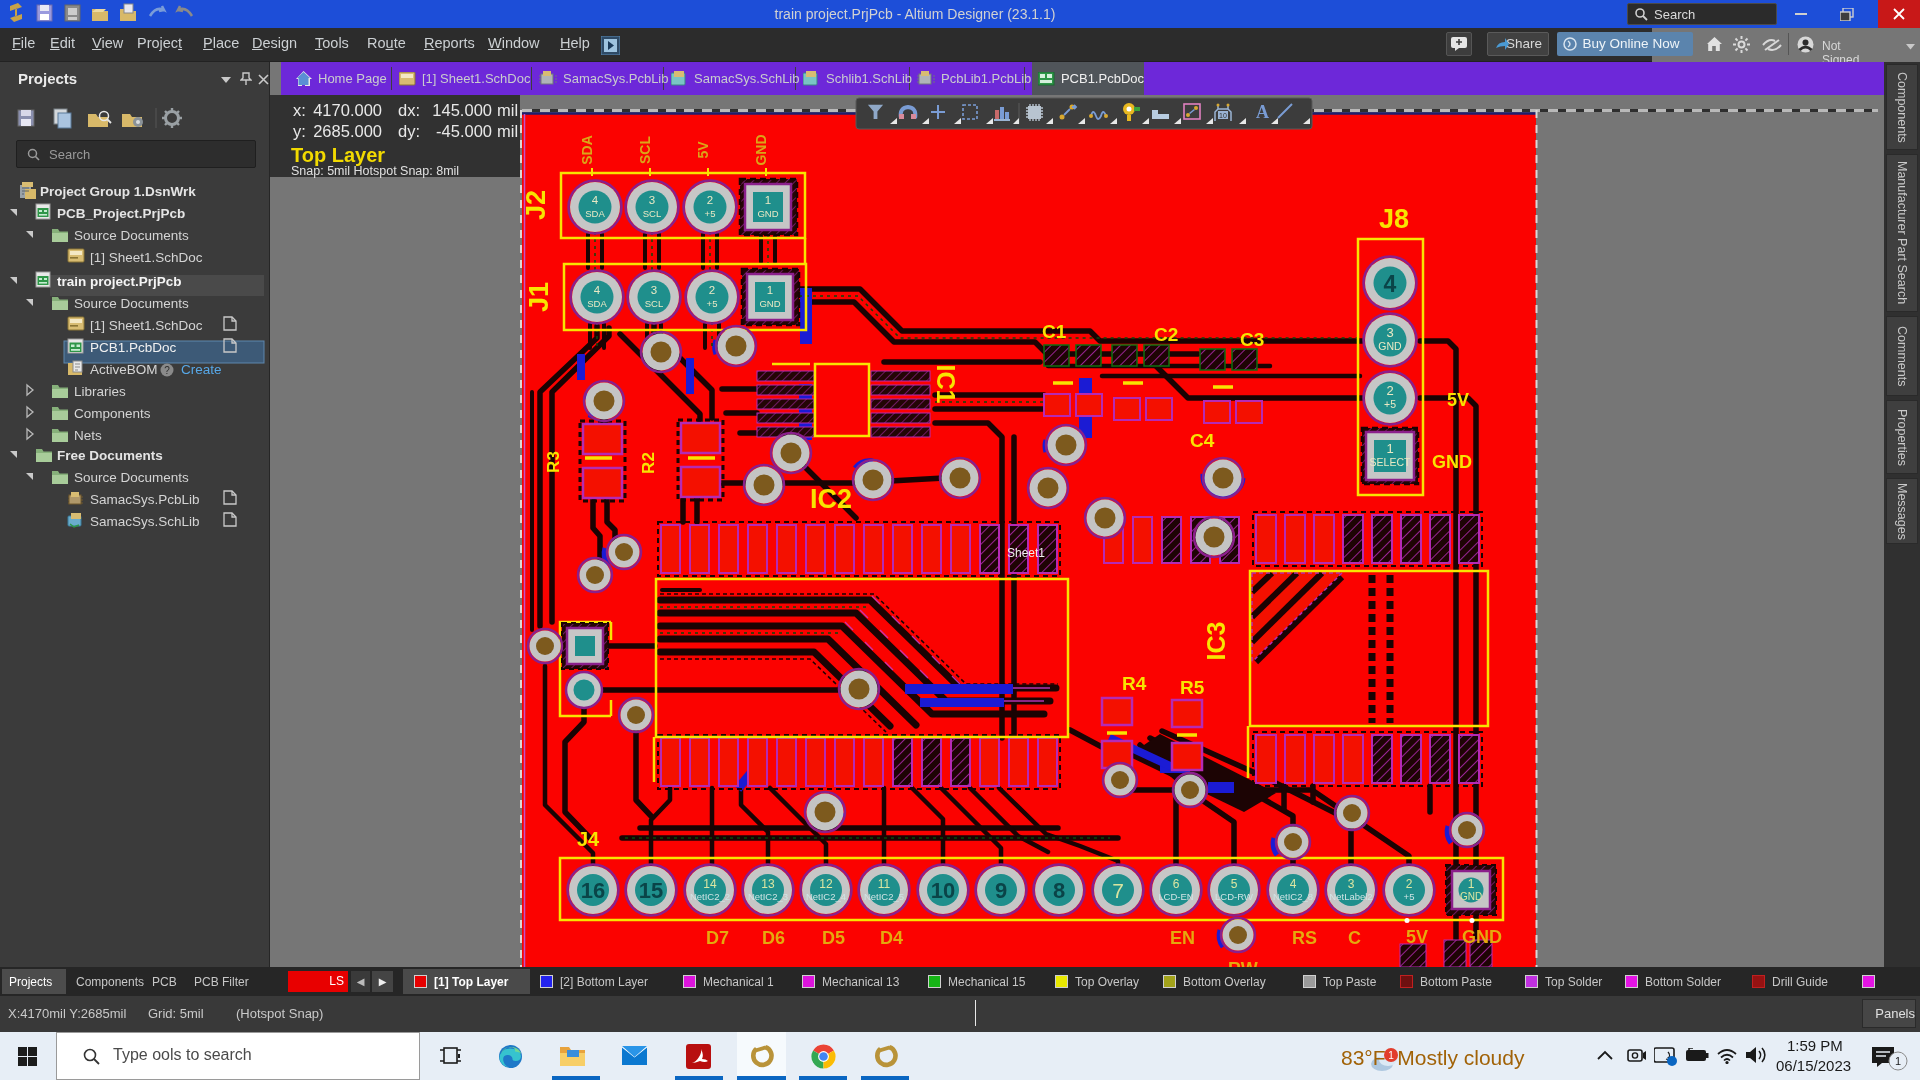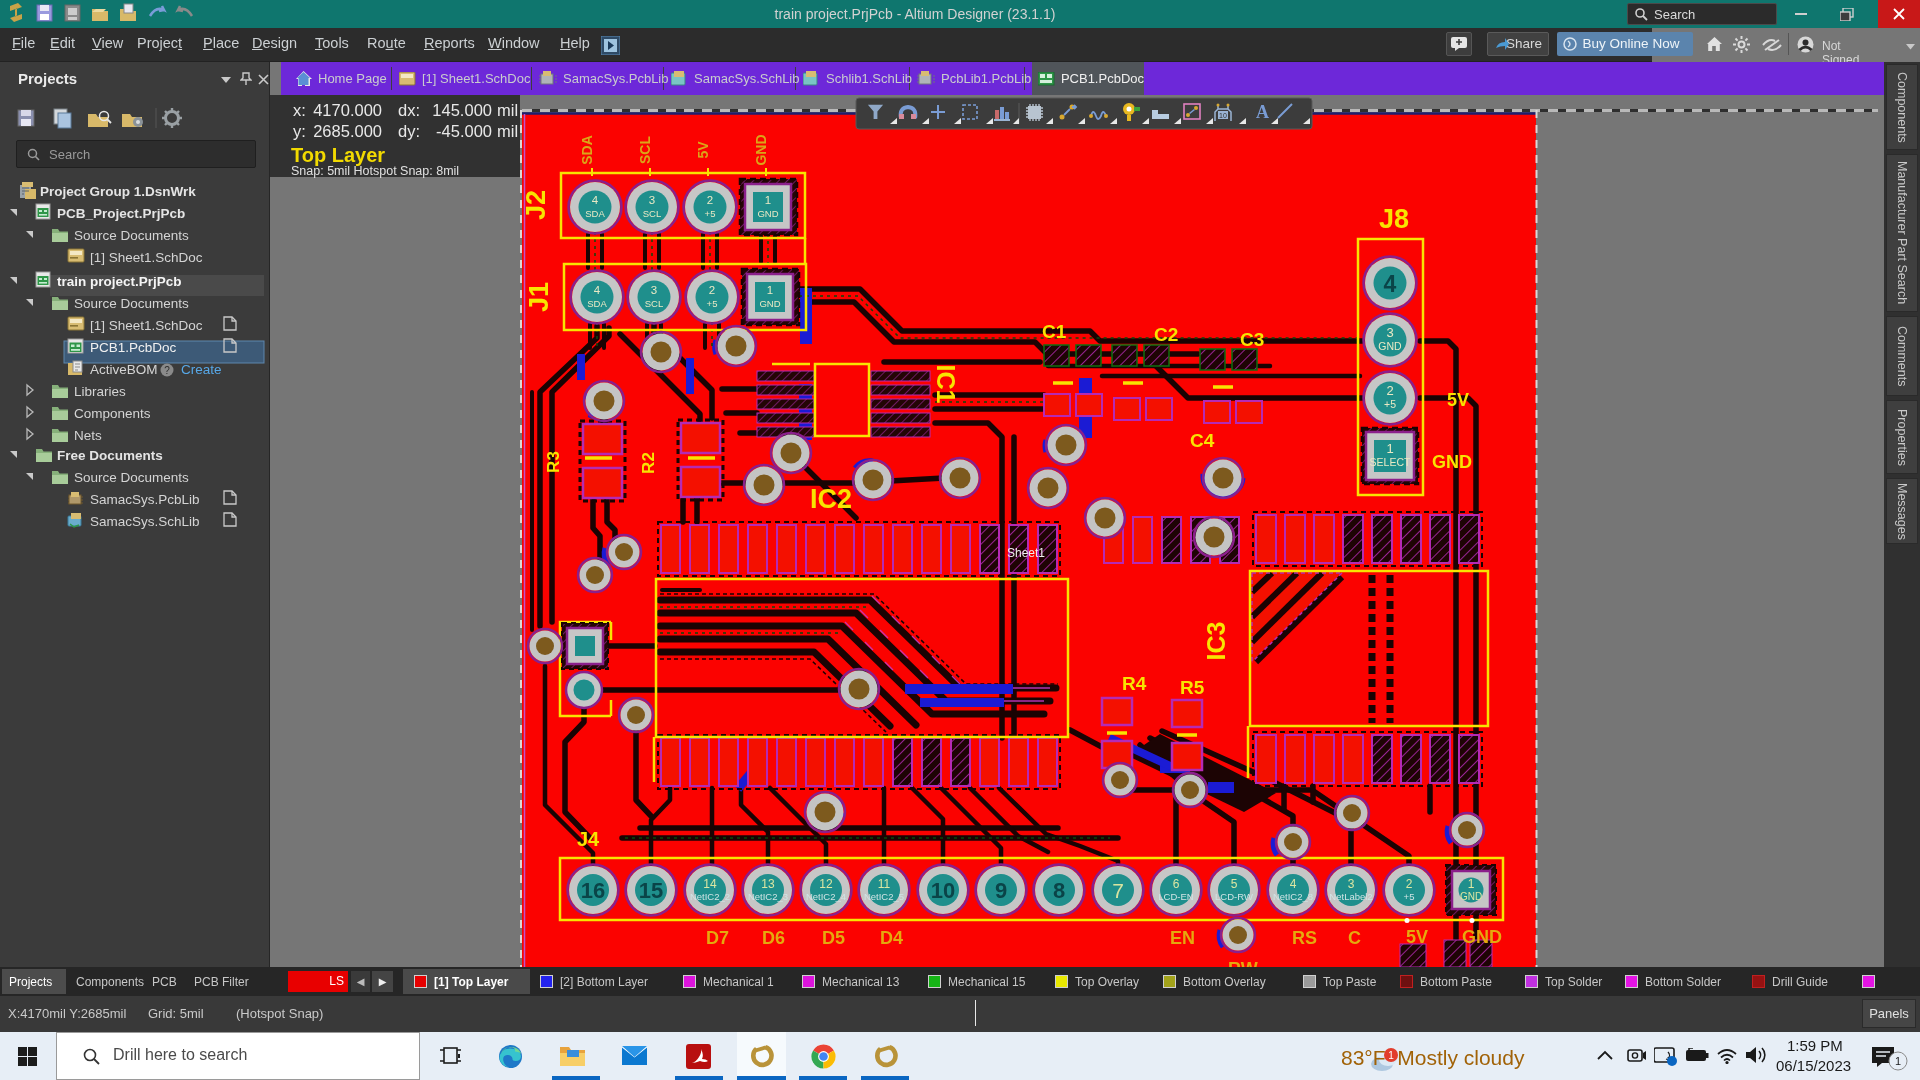--- a/index.html
+++ b/index.html
@@ -1,19 +1,19 @@
 <!DOCTYPE html>
 <html><head>
 <meta charset="utf-8">
 <style>
 *{margin:0;padding:0;box-sizing:border-box}
 html,body{width:1920px;height:1080px;overflow:hidden}
 body{font-family:"Liberation Sans",sans-serif;background:#767676;position:relative;color:#d6d6d6}
 .abs{position:absolute}
-.tb{position:absolute;left:0;top:0;width:1920px;height:28px;background:#0f766e}
+.tb{position:absolute;left:0;top:0;width:1920px;height:28px;background:#1d4ed8}
 .mb{position:absolute;left:0;top:28px;width:1652px;height:34px;background:#2c2c2c;border-bottom:1px solid #222}
 .mitem{position:absolute;top:7px;font-size:14.5px;color:#ccd0d3}
 .mitem u{text-decoration:underline}
 .lp{position:absolute;left:0;top:62px;width:270px;height:905px;background:#3b3b3b;border-right:1px solid #262626}
 .tabbar{position:absolute;left:281px;top:62px;width:1613px;height:33px;background:#6d28d9}
 .dtab{position:absolute;top:0;height:33px;font-size:13px;color:#c9ccce;display:flex;align-items:center}
 .bold{font-weight:bold}
 .lyr{position:absolute;left:0;top:967px;width:1920px;height:29px;background:#262626}
 .ltab{position:absolute;top:2px;height:25px;font-size:12px;color:#c7c7c7;display:flex;align-items:center}
 .sq{display:inline-block;width:13px;height:13px;margin-right:7px;border:1px solid #cfcfcf}
@@ -194,38 +194,38 @@
   <div class="ltab" style="left:1855px;padding-left:7px">
       <span class="sq" style="background:#e414e4"></span>
     </div>
 </div>
 
 <div class="sb">
   <div class="abs" style="left:8px;top:10px">X:4170mil Y:2685mil</div>
   <div class="abs" style="left:148px;top:10px">Grid: 5mil</div>
   <div class="abs" style="left:236px;top:10px">(Hotspot Snap)</div>
   <div class="abs" style="left:975px;top:4px;width:1px;height:26px;background:#e8e8e8"></div>
-  <div class="abs" style="left:1862px;top:3px;width:54px;height:29px;background:#464646;border:1px solid #2a2a2a;color:#e0e0e0;text-align:center;line-height:27px;font-size:13px">Panels</div>
+  <div class="abs" style="left:1862px;top:3px;width:54px;height:29px;background:#464646;border:1px solid #2a2a2a;color:#e0e0e0;text-align:right;line-height:27px;font-size:13px">Panels</div>
 </div>
 
 <div class="tk">
   <svg class="abs" style="left:18px;top:15px" width="19" height="19">
       <g fill="#1c1c1c">
         <rect width="9" height="9"></rect>
         <rect x="10" width="9" height="9"></rect>
         <rect y="10" width="9" height="9"></rect>
         <rect x="10" y="10" width="9" height="9"></rect>
       </g>
     </svg>
   <div class="abs" style="left:56px;top:0;width:364px;height:48px;background:#fff;border:1px solid #9a9a9a">
     <svg width="18" height="18" style="position:absolute;left:26px;top:15px">
         <circle cx="7" cy="7" r="5.5" stroke="#333" stroke-width="1.6" fill="none"></circle>
         <line x1="11" y1="11" x2="16" y2="16" stroke="#333" stroke-width="1.8"></line>
       </svg>
-    <div class="abs" style="left:56px;top:13px;font-size:16px;color:#4a4a4a">Drill here to search</div>
+    <div class="abs" style="left:56px;top:13px;font-size:16px;color:#4a4a4a">Type ools to search</div>
   </div>
   <svg class="abs" style="left:440px;top:14px" width="22" height="20">
       <rect x="4" y="2" width="13" height="15" fill="none" stroke="#1c1c1c" stroke-width="1.6"></rect>
       <path d="M0 4 l4 0 M0 15 l4 0 M17 4 l4 0 M17 15 l4 0" stroke="#1c1c1c" stroke-width="1.6"></path>
       <path d="M19 8 v4" stroke="#1c1c1c" stroke-width="2"></path>
     </svg>
   <svg class="abs" style="left:498px;top:12px" width="25" height="25">
       <circle cx="12.5" cy="12.5" r="11.5" fill="#1e78c8"></circle>
       <path d="M1.5 15 q0 -10 10.5 -10.5 q9.5 0 11 7.5 q0 5 -5.5 5 q-3.5 0 -3 -2.5 q-1 -4 -5.5 -3.5 q-5 0.5 -3.5 6.5 q1.5 5 6.5 6 q-8.5 -1 -10.5 -8.5" fill="#36c3cf"></path>
       <path d="M3 9.5 q4 -7.5 12 -6.5 q7 1.5 8 7 q-1.5 -2.5 -6 -2.5 q1 -3.5 -4 -4.5 q-7 -1 -10 6.5" fill="#7ddf8a" opacity=".85"></path>

